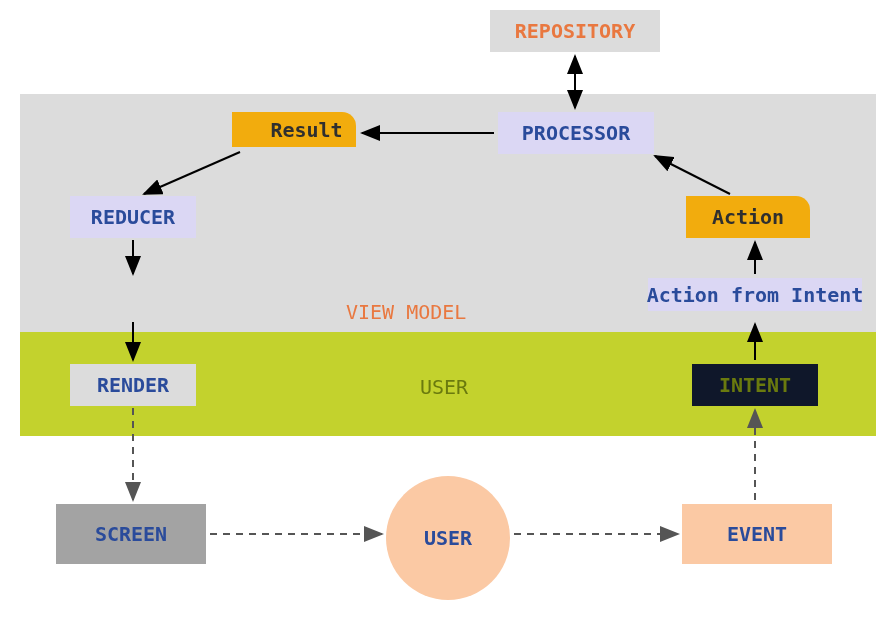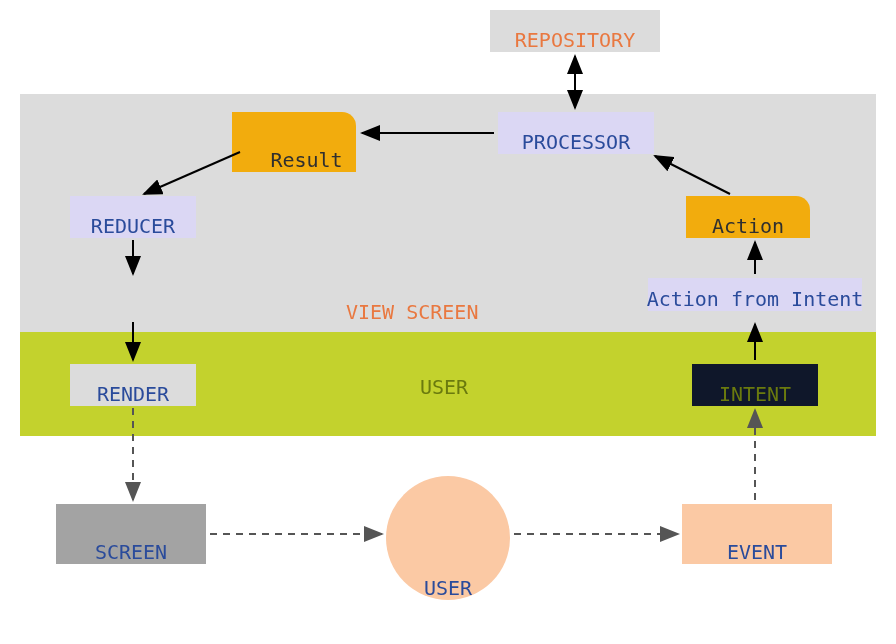--- a/index.html
+++ b/index.html
@@ -9,24 +9,24 @@
     width: 896px;
     height: 644px;
     font-family: Consolas, Monaco, "Lucida Console", monospace;
     background: #fff;
     position: relative;
   }
   .canvas { position: relative; width: 896px; height: 644px; }
   .box {
     position: absolute;
     display: flex;
-    align-items: flex-end;
+    align-items: center;
     justify-content: center;
     font-size: 20px;
-    font-weight: 400;
+    font-weight: 700;
     white-space: nowrap;
   }
   .big-label {
     position: absolute;
     font-size: 20px;
     font-weight: 500;
   }
   svg.arrows {
     position: absolute;
     left: 0; top: 0;
@@ -35,32 +35,32 @@
   }
 </style>
 </head>
 <body>
 
 <div class="canvas">
 
   <div style="position:absolute; left:20px; top:94px; width:856px; height:238px; background:#dcdcdc;"></div>
   <div style="position:absolute; left:20px; top:332px; width:856px; height:104px; background:#c3d22d;"></div>
 
-  <div class="big-label" style="left:346px; top:300px; color:#e97840;">VIEW SCREEN</div>
+  <div class="big-label" style="left:346px; top:300px; color:#e97840;">VIEW MODEL</div>
   <div class="big-label" style="left:420px; top:375px; color:#6a7a0e;">USER</div>
 
   <div class="box" style="left:490px; top:10px; width:170px; height:42px; background:#dcdcdc; color:#e97840;">
     <span>REPOSITORY</span>
   </div>
 
   <div class="box" style="left:498px; top:112px; width:156px; height:42px; background:#dbd7f4; color:#2a4b9b;">
     <span>PROCESSOR</span>
   </div>
 
-  <div class="box" style="left:232px; top:112px; width:124px; height:60px; background:#f2ac0d; color:#2f2f2f; border-top-right-radius:14px;padding-left:25px;">
+  <div class="box" style="left:232px; top:112px; width:124px; height:35px; background:#f2ac0d; color:#2f2f2f; border-top-right-radius:14px;padding-left:25px;">
     <span>Result</span>
   </div>
 
   <div class="box" style="left:70px; top:196px; width:126px; height:42px; background:#dbd7f4; color:#2a4b9b;">
     <span>REDUCER</span>
   </div>
 
 
   <div class="box" style="left:70px; top:364px; width:126px; height:42px; background:#dcdcdc; color:#2a4b9b;">
     <span>RENDER</span>

